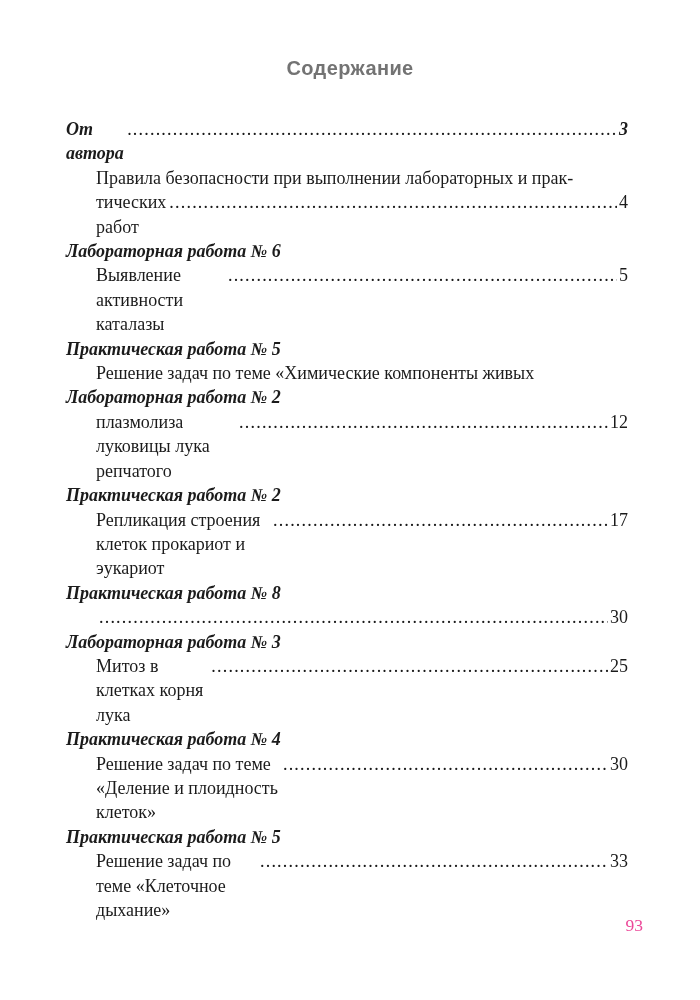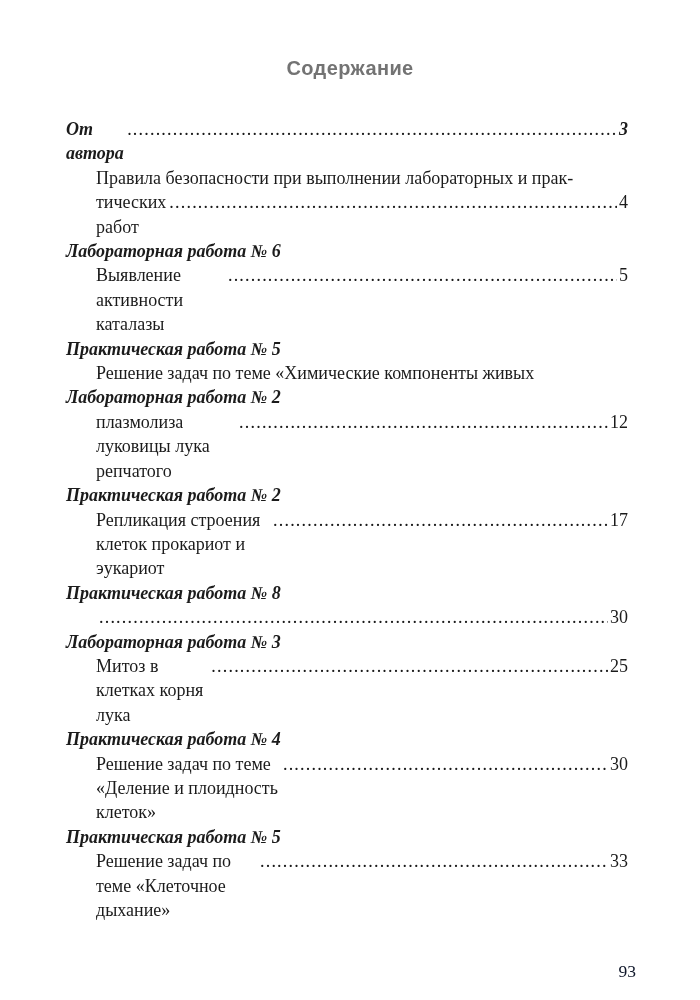--- a/index.html
+++ b/index.html
@@ -64,25 +64,24 @@
   .leader::after {
     content: "....................................................................................................................................";
     letter-spacing: 1.2px;
     color: #1b1b1b;
   }
 
   .pagenum { flex: 0 0 auto; }
 
   .folio {
     position: absolute;
-    right: 64px;
+    right: 57px;
     top: 915px;
     font-size: 17.5px;
-    color: #0f172a;
-    margin-top: 46px;
+    color: #ec4899;
   }
 </style>
 </head>
 <body>
 
 <div class="page">
   <div class="title">Содержание</div>
   <div class="toc" id="toc">
       <div class="entry main">
         <div class="line line-last">

